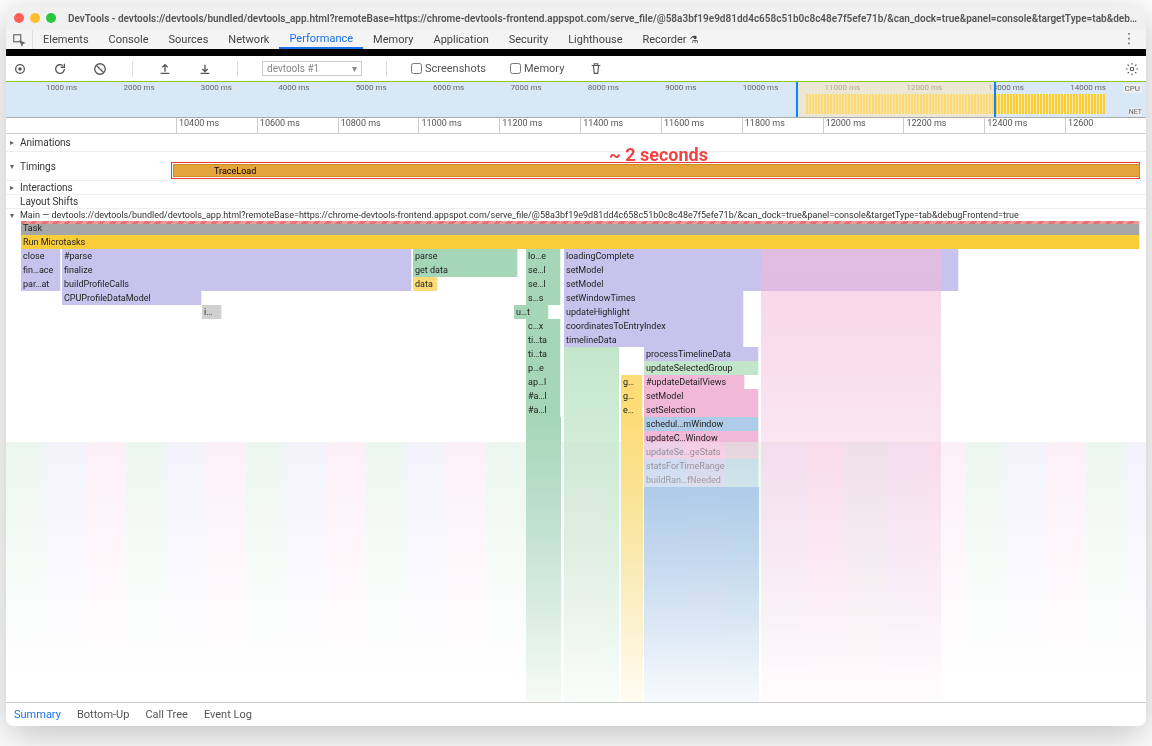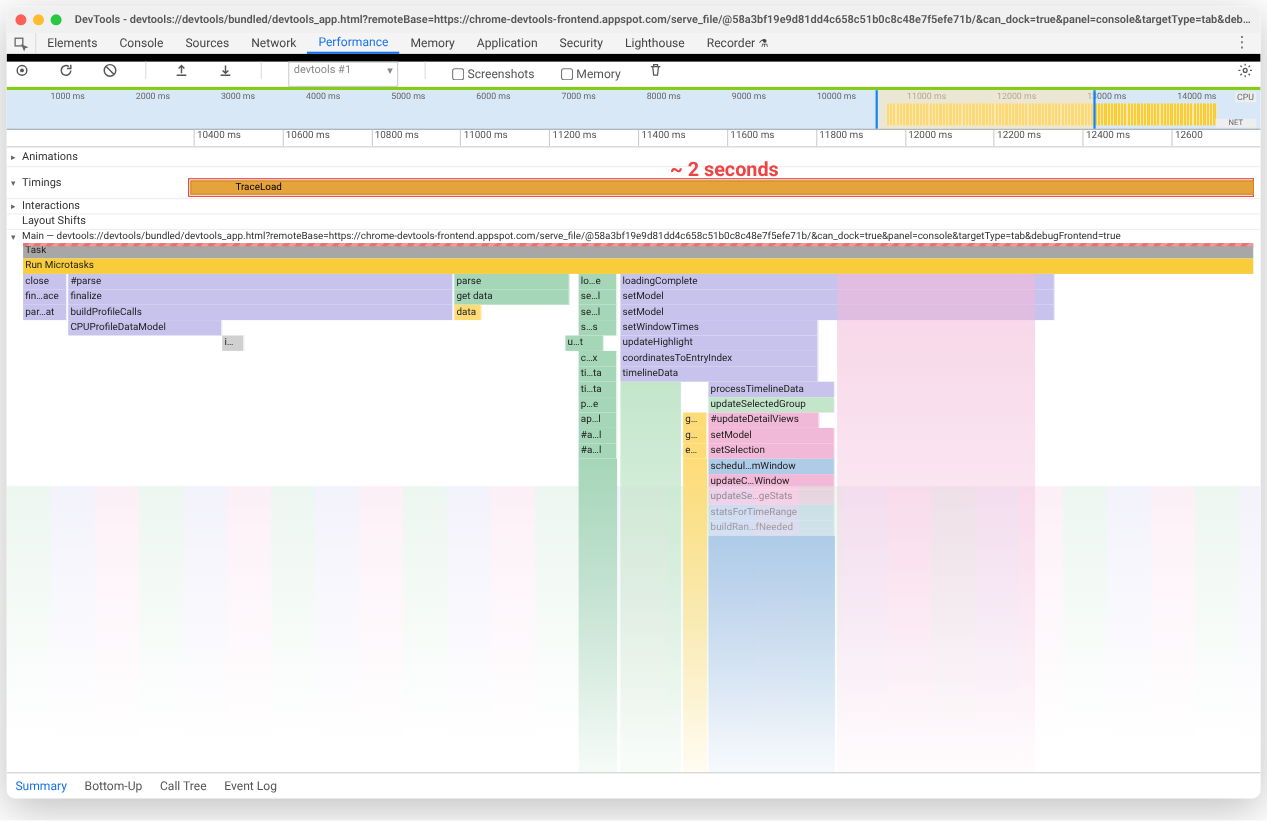--- a/index.html
+++ b/index.html
@@ -9,32 +9,32 @@
 .traffic { display: flex; gap: 6px; margin-right: 12px; }
 .dot { width: 10px; height: 10px; border-radius: 50%; }
 .red { background: #ff5f57; } .yellow { background: #febc2e; } .green { background: #28c840; }
 .title-text { white-space: nowrap; overflow: hidden; text-overflow: ellipsis; font-weight:600; }
 .tabs { height: 26px; background: #f4f4f4; border-bottom: 7px solid #000000; display: flex; align-items: stretch; font-size: 11px; color: #444; }
 .tab { padding: 0 10px; display: flex; align-items: center; cursor: pointer; }
 .tab.inspect { padding:0 6px; border-right:1px solid #ddd;}
 .tab.active { color: #1a73e8; border-bottom: 2px solid #1a73e8; }
 .flask { font-size:10px; margin-left:3px;}
 .kebab {margin-left:auto; padding:0 10px; font-size:14px; color:#666;}
-.toolbar { height: 26px; border-bottom: 3px solid #84cc16; display: flex; padding: 0 6px; gap: 24px; font-size: 11px; color:#555;}
+.toolbar { height: 26px; border-bottom: 1px solid #84cc16; display: flex; align-items: center; padding: 0 6px; gap: 24px; font-size: 11px; color:#555;}
 .tb-btn { width: 16px; height:16px; display:flex; align-items:center; justify-content:center; cursor:pointer;}
 .tb-sep { width:1px; height:16px; background:#ddd;}
 .dropdown { border:1px solid #ccc; padding:1px 4px; font-size:10px; color:#888; min-width:100px; display:flex; justify-content:space-between;}
 .cbx { display:flex; align-items:center; gap:3px;}
 .cbx input {width:11px;height:11px;}
 .gear {margin-left:auto; font-size:12px;}
 .overview { height: 36px; background: #d9e8f7; border-bottom:1px solid #aaa; position:relative; font-size:8px; color:#666;}
 .ov-ticks { display:flex; justify-content:space-between; padding: 1px 40px 0 40px; }
 .ov-selection { position:absolute; top:0; bottom:0; background:rgba(255,230,180,.5); border-left:2px solid #0a84ff; border-right:2px solid #0a84ff;}
 .ov-cpu {position:absolute; right:4px; top:2px; font-size:8px; background:#eee; padding:0 2px;}
-.ov-net {position:absolute; right:4px; bottom:1px; font-size:7px; background:#eee; padding:0 12px;}
+.ov-net {position:absolute; right:4px; bottom:1px; font-size:7px; background:#eee; padding:0 0;}
 .ov-activity { position:absolute; left:800px; right:40px; top:12px; bottom:3px; background:repeating-linear-gradient(90deg,#f9cc3a,#f9cc3a 2px,#fde9a8 2px,#fde9a8 3px);}
 .ruler { height: 16px; border-bottom:1px solid #ccc; display:flex; font-size:9px; color:#555; padding-left:170px;}
 .ruler span { flex:1; border-left:1px solid #ccc; padding-left:2px;}
 .tracks { flex:1; overflow:hidden; display:flex; flex-direction:column; position:relative;}
 .row { display:flex; align-items:stretch; border-bottom:1px solid #eee; min-height:14px; font-size:10px;}
 .row-label { width: 165px; min-width:165px; padding: 0 4px; display:flex; align-items:center; color:#333; cursor:pointer;}
 .row-label .caret {width:10px; font-size:8px; color:#666;}
 .row-content { flex:1; position:relative; }
 .frames-bar { position:absolute; left:0; right:0; top:1px; bottom:1px; background:repeating-linear-gradient(90deg,#fdd663 0,#fdd663 3px,#fff 3px,#fff 4px);}
 .annot { position:absolute; left:50%; transform:translateX(-50%); top:10px; font-size:18px; font-weight:bold; color:#ef4444;}

